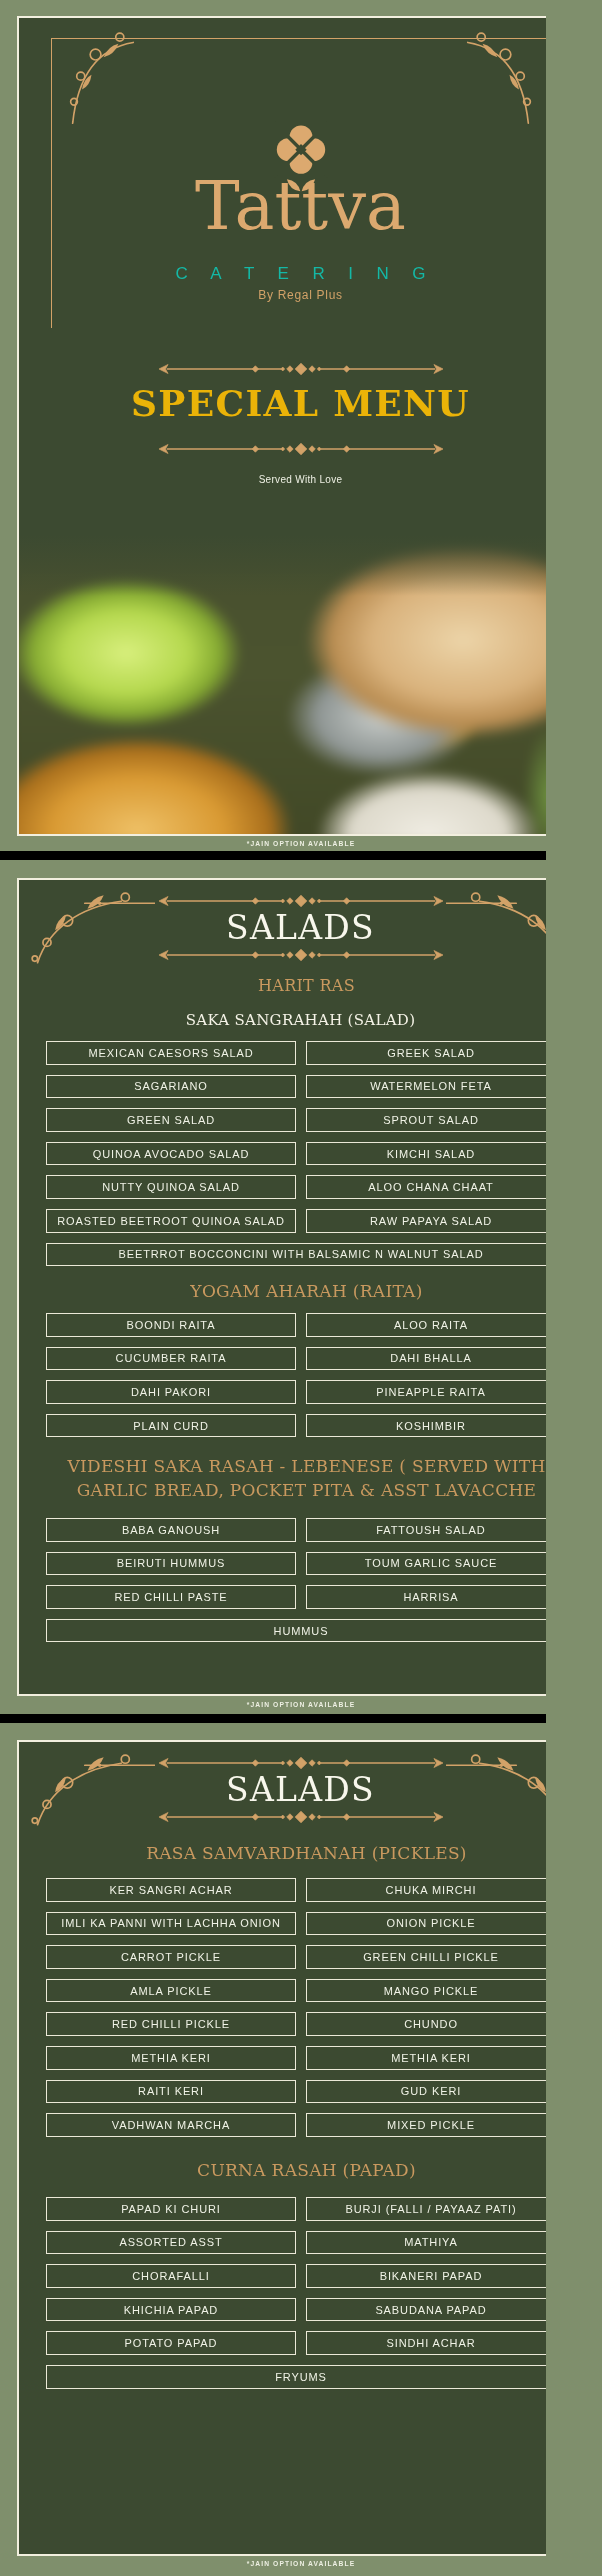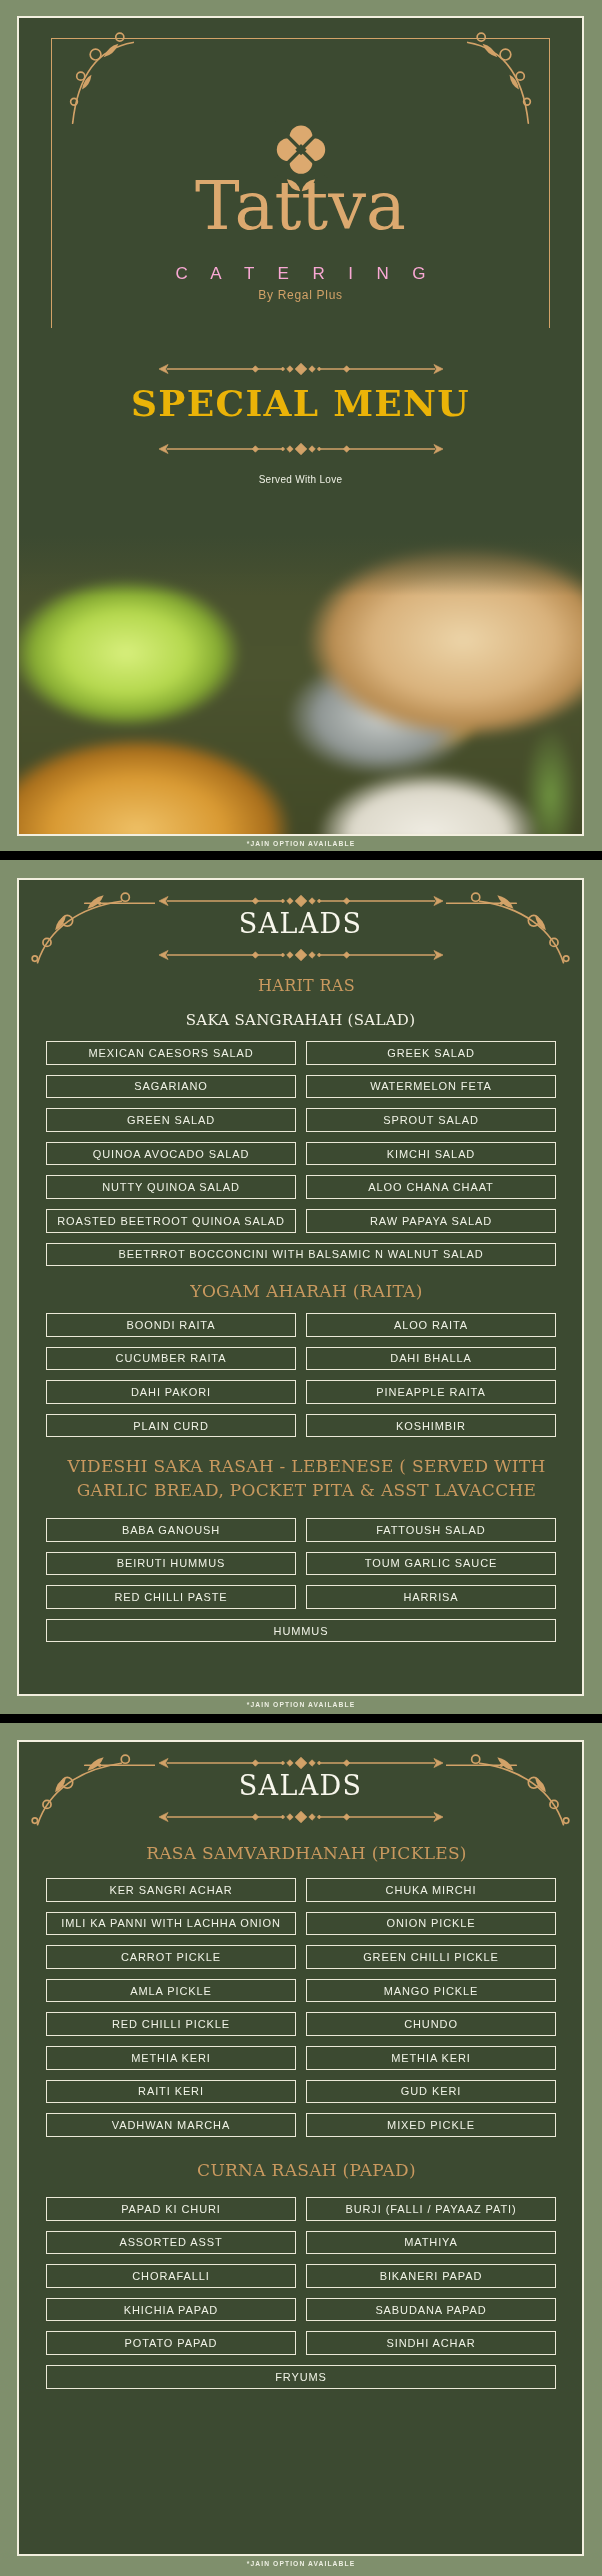--- a/index.html
+++ b/index.html
@@ -1,16 +1,16 @@
 <!DOCTYPE html>
 <html style="font-size:10.8px"><head>
 <meta charset="utf-8">
 <style>
   html,body{margin:0;padding:0;background:#7f8f6c;}
-  .canvas{position:relative;width:602px;height:2576px;background:#7f8f6c;overflow:hidden;
+  .canvas{position:relative;width:546px;height:2576px;background:#7f8f6c;overflow:hidden;
           font-family:"Liberation Sans",sans-serif;}
   
   .card{position:absolute;left:17px;width:563px;background:#3c4a31;border:2px solid #f2efdf;}
   .card1{top:16px;height:816px;}
   .card2{top:878px;height:814px;}
   .card3{top:1740px;height:812px;}
   .sep{position:absolute;left:0;width:602px;height:9.4px;background:#000;}
   .sep1{top:851px;} .sep2{top:1714px;}
   .footnote{position:absolute;left:0;width:602px;text-align:center;color:#eef0e3;
             font-size:6.7px;font-weight:bold;letter-spacing:1.1px;}
@@ -22,21 +22,21 @@
   
   .frame-top{position:absolute;top:19.6px;left:32px;right:32px;border-top:1.7px solid #d2a268;}
   .frame-side{position:absolute;top:19.6px;height:290px;border-left:1.7px solid #d2a268;}
   .fs-l{left:32px;} .fs-r{right:32px;}
   .cover-corner{position:absolute;top:4px;width:101px;height:115px;}
   .cc-l{left:20px;} .cc-r{right:20px;transform:scaleX(-1);}
   .logo{position:absolute;top:94px;left:50%;transform:translateX(-50%);width:70px;height:82px;}
   .brand-name{position:absolute;top:152px;left:0;right:0;text-align:center;
               font-family:"DejaVu Serif",serif;font-size:67px;line-height:1.1;
               color:#dca96f;font-weight:normal;margin:0;}
-  .brand-type{position:absolute;top:246px;left:0;right:0;text-align:center;color:#f9a8d4;
+  .brand-type{position:absolute;top:246px;left:0;right:0;text-align:center;color:#14b8a6;
               font-size:17px;letter-spacing:9.4px;text-indent:9.4px;}
   .brand-byline{position:absolute;top:270px;left:0;right:0;text-align:center;color:#d2a268;
               font-size:12px;letter-spacing:0.7px;}
   .div-a{top:345px;} .div-b{top:425px;}
   .cover-title{position:absolute;top:364px;left:0;right:0;text-align:center;margin:0;
                font-family:"DejaVu Serif",serif;font-weight:bold;font-size:36px;
                letter-spacing:1.3px;color:#eab308;}
   .tagline{position:absolute;top:456px;left:0;right:0;text-align:center;color:#eef0e4;
            font-size:10px;letter-spacing:0.3px;}
   .photo{position:absolute;left:0;right:0;bottom:0;height:299px;overflow:hidden;background:#454d2e;}
@@ -47,21 +47,21 @@
       radial-gradient(128px 81px at 64% 60%, #c8ccc9 0%, #8f9694 50%, rgba(90,95,93,0) 75%),
       radial-gradient(81px 40px at 70% 62%, #d4af4e 0%, #a87f22 60%, rgba(130,95,25,0) 80%),
       radial-gradient(189px 115px at 22% 96%, #eec066 0%, #d99a33 45%, #a96f1c 70%, rgba(120,75,20,0) 82%),
       radial-gradient(155px 88px at 72% 97%, #efece2 0%, #ddd9cb 50%, rgba(190,185,170,0) 72%),
       radial-gradient(40px 101px at 93% 85%, #6f9440 0%, rgba(90,120,50,0) 70%),
       linear-gradient(180deg, #474f2f 0%, #4b532f 45%, #414826 100%);}
   .photo .fade{position:absolute;left:0;right:0;top:0;height:61px;
       background:linear-gradient(#3c4a31,rgba(60,74,49,0));}
   
   .page-title{position:absolute;top:28px;left:0;right:0;margin:0;text-align:center;
-              font-family:"DejaVu Serif",serif;font-weight:normal;font-size:27px;
+              font-family:"DejaVu Serif",serif;font-weight:normal;font-size:33px;
               letter-spacing:1.3px;color:#f8f7ec;}
   .div-top{top:15px;} .div-bot{top:69px;}
   .gold-heading,.lead-heading{position:absolute;left:0;right:0;text-align:center;
       font-family:"DejaVu Serif",serif;color:#c9995f;font-size:17px;letter-spacing:0.3px;
       white-space:pre-line;padding-left:12px;}
   .white-heading{position:absolute;left:0;right:0;text-align:center;
       font-family:"DejaVu Serif",serif;color:#f5f3e7;font-size:15px;letter-spacing:0.3px;}
   .lead-heading{font-size:16px;}
   .h-lead{top:96px;} .h-saka{top:131px;}
   .h-raita{top:401px;} .h-lebanese{top:575px;line-height:1.4;}

